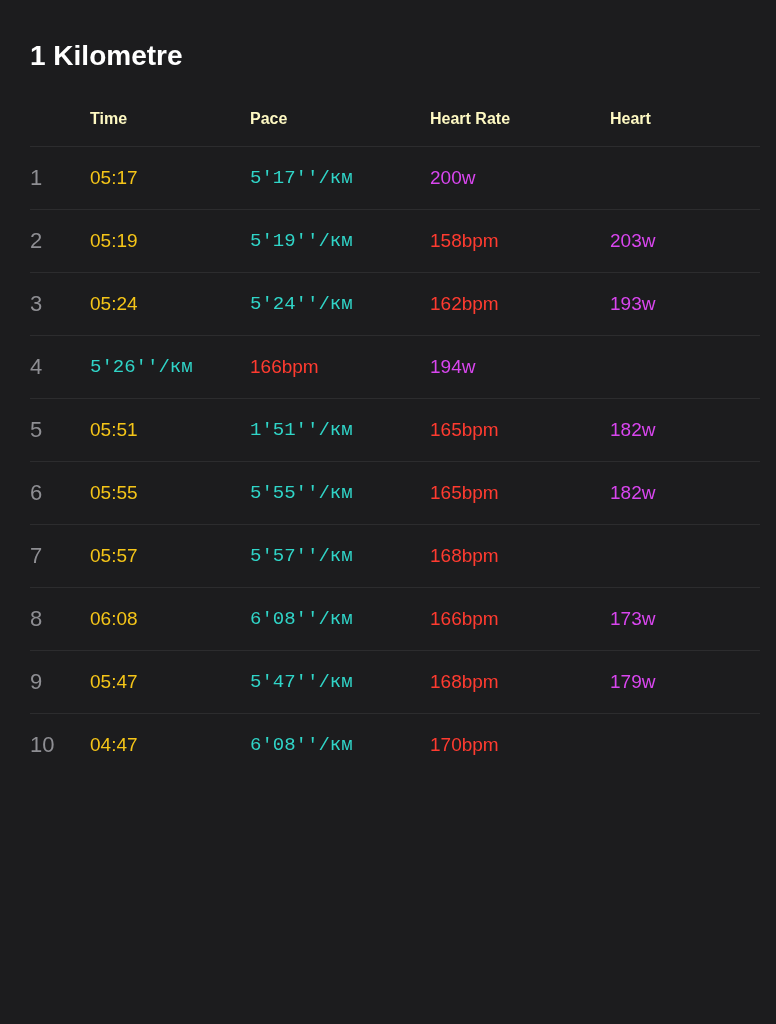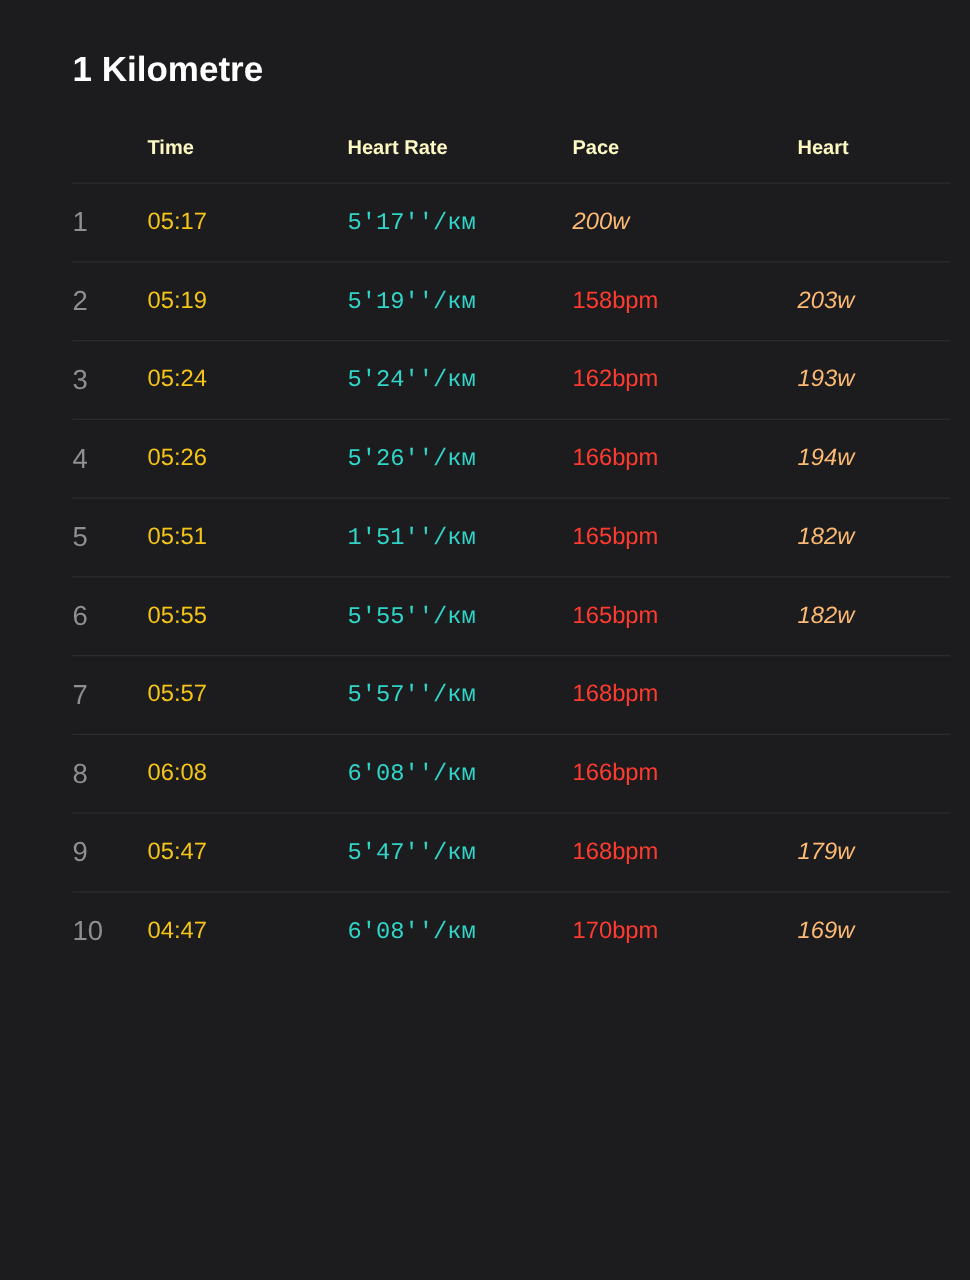--- a/index.html
+++ b/index.html
@@ -11,21 +11,20 @@
     body {
       background-color: #1c1c1e;
       font-family: -apple-system, BlinkMacSystemFont, 'SF Pro Display', 'Helvetica Neue', Arial, sans-serif;
       width: 776px;
       min-height: 1024px;
       color: #ffffff;
     }
 
     .container {
       padding: 40px 16px 30px 30px;
-      margin-left: 28px;
     }
 
     .page-title {
       font-size: 28px;
       font-weight: 700;
       color: #ffffff;
       margin-bottom: 30px;
     }
 
     .table-header {
@@ -71,35 +70,34 @@
     .cell-pace {
       color: #30d5c8;
       font-family: Liberation Mono, monospace;
     }
 
     .cell-hr {
       color: #ff3b30;
     }
 
     .cell-power {
-      color: #fdba74;
-      font-style: italic;
+      color: #d946ef;
     }
   </style>
 </head>
 <body>
 
 <div class="container">
   <h1 class="page-title">1 Kilometre</h1>
 
   <div class="table-header">
     <div class="header-cell"></div>
     <div class="header-cell">Time</div>
+    <div class="header-cell">Pace</div>
     <div class="header-cell">Heart Rate</div>
-    <div class="header-cell">Pace</div>
     <div class="header-cell">Heart</div>
   </div>
 
   <div id="table-body">
       <div class="table-row">
       <div class="cell cell-index">1</div>
       <div class="cell cell-time">05:17</div>
       <div class="cell cell-pace">5'17''/км</div>
       <div class="cell cell-power">200w</div>
     </div>
@@ -112,21 +110,20 @@
     </div>
       <div class="table-row">
       <div class="cell cell-index">3</div>
       <div class="cell cell-time">05:24</div>
       <div class="cell cell-pace">5'24''/км</div>
       <div class="cell cell-hr">162bpm</div>
       <div class="cell cell-power">193w</div>
     </div>
       <div class="table-row">
       <div class="cell cell-index">4</div>
-      <div class="cell cell-time">05:26</div>
       <div class="cell cell-pace">5'26''/км</div>
       <div class="cell cell-hr">166bpm</div>
       <div class="cell cell-power">194w</div>
     </div>
       <div class="table-row">
       <div class="cell cell-index">5</div>
       <div class="cell cell-time">05:51</div>
       <div class="cell cell-pace">1'51''/км</div>
       <div class="cell cell-hr">165bpm</div>
       <div class="cell cell-power">182w</div>
@@ -142,29 +139,29 @@
       <div class="cell cell-index">7</div>
       <div class="cell cell-time">05:57</div>
       <div class="cell cell-pace">5'57''/км</div>
       <div class="cell cell-hr">168bpm</div>
     </div>
       <div class="table-row">
       <div class="cell cell-index">8</div>
       <div class="cell cell-time">06:08</div>
       <div class="cell cell-pace">6'08''/км</div>
       <div class="cell cell-hr">166bpm</div>
+      <div class="cell cell-power">173w</div>
     </div>
       <div class="table-row">
       <div class="cell cell-index">9</div>
       <div class="cell cell-time">05:47</div>
       <div class="cell cell-pace">5'47''/км</div>
       <div class="cell cell-hr">168bpm</div>
       <div class="cell cell-power">179w</div>
     </div>
       <div class="table-row">
       <div class="cell cell-index">10</div>
       <div class="cell cell-time">04:47</div>
       <div class="cell cell-pace">6'08''/км</div>
       <div class="cell cell-hr">170bpm</div>
-      <div class="cell cell-power">169w</div>
     </div>
     </div>
 </div>
 
 </body></html>

